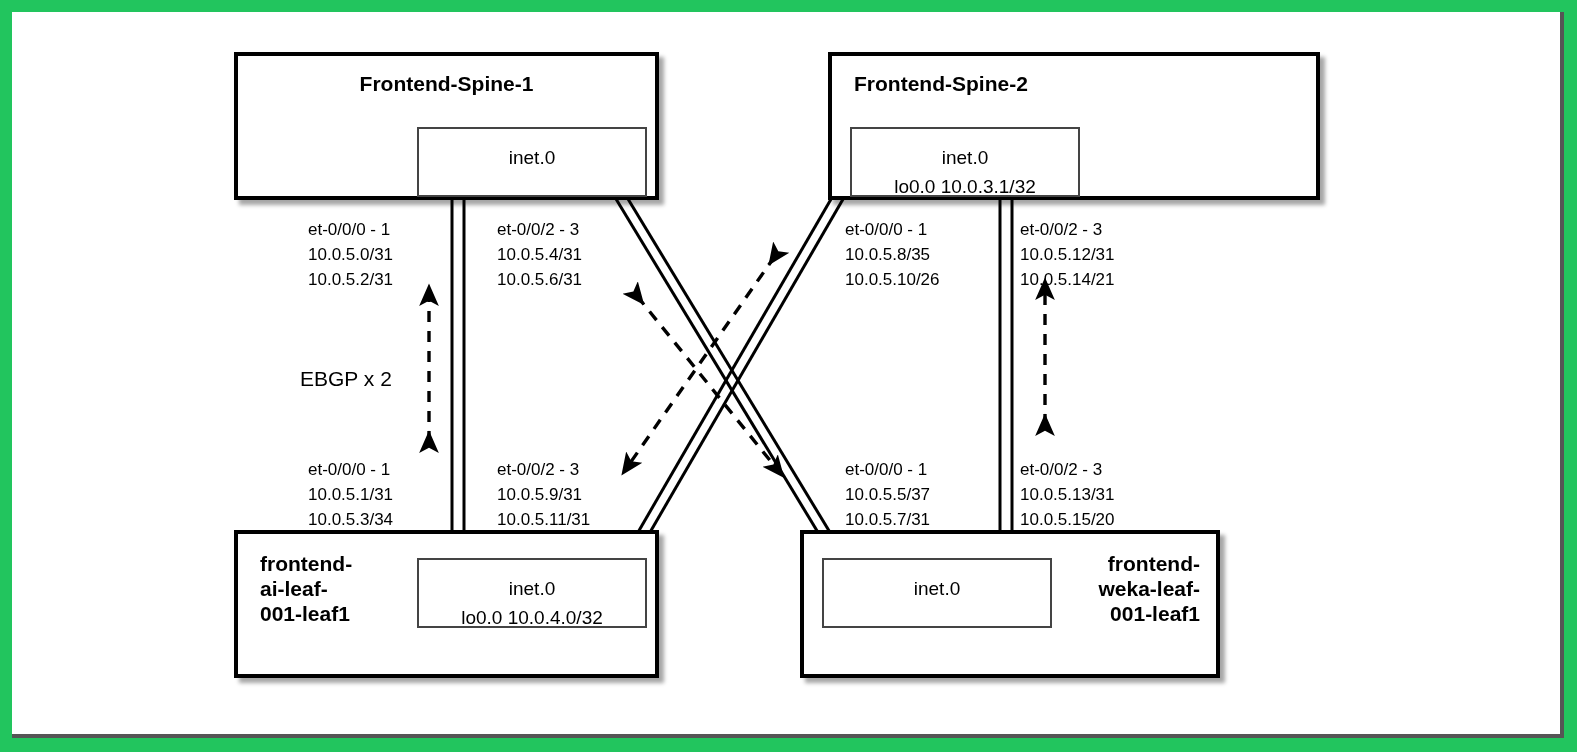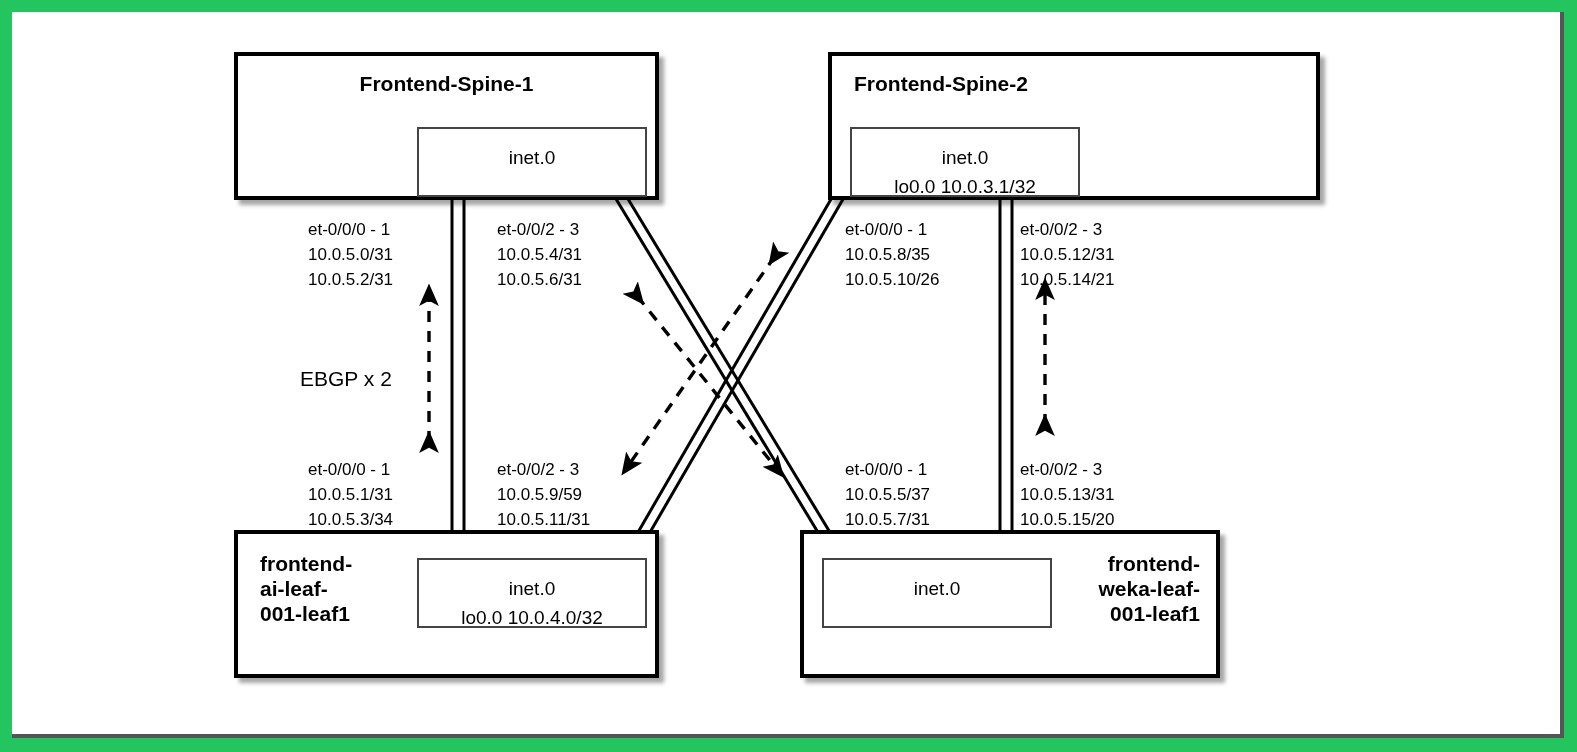--- a/index.html
+++ b/index.html
@@ -190,21 +190,21 @@
     </div>
 
     <div class="link-label" style="left:296px; top:446px; width:140px;">
       <div>et-0/0/0 - 1</div>
       <div>10.0.5.1/31</div>
       <div>10.0.5.3/34</div>
     </div>
 
     <div class="link-label" style="left:485px; top:446px; width:140px;">
       <div>et-0/0/2 - 3</div>
-      <div>10.0.5.9/59</div>
+      <div>10.0.5.9/31</div>
       <div>10.0.5.11/31</div>
     </div>
 
     <div class="link-label" style="left:833px; top:446px; width:150px;">
       <div>et-0/0/0 - 1</div>
       <div>10.0.5.5/37</div>
       <div>10.0.5.7/31</div>
     </div>
 
     <div class="link-label" style="left:1008px; top:446px; width:150px;">

